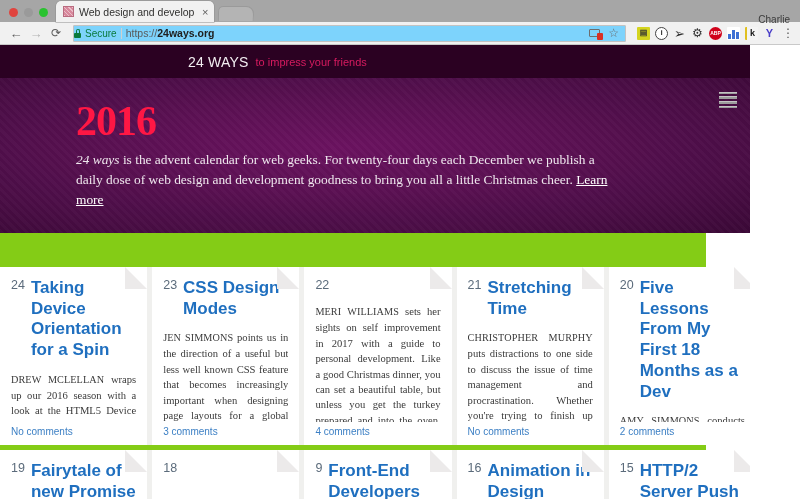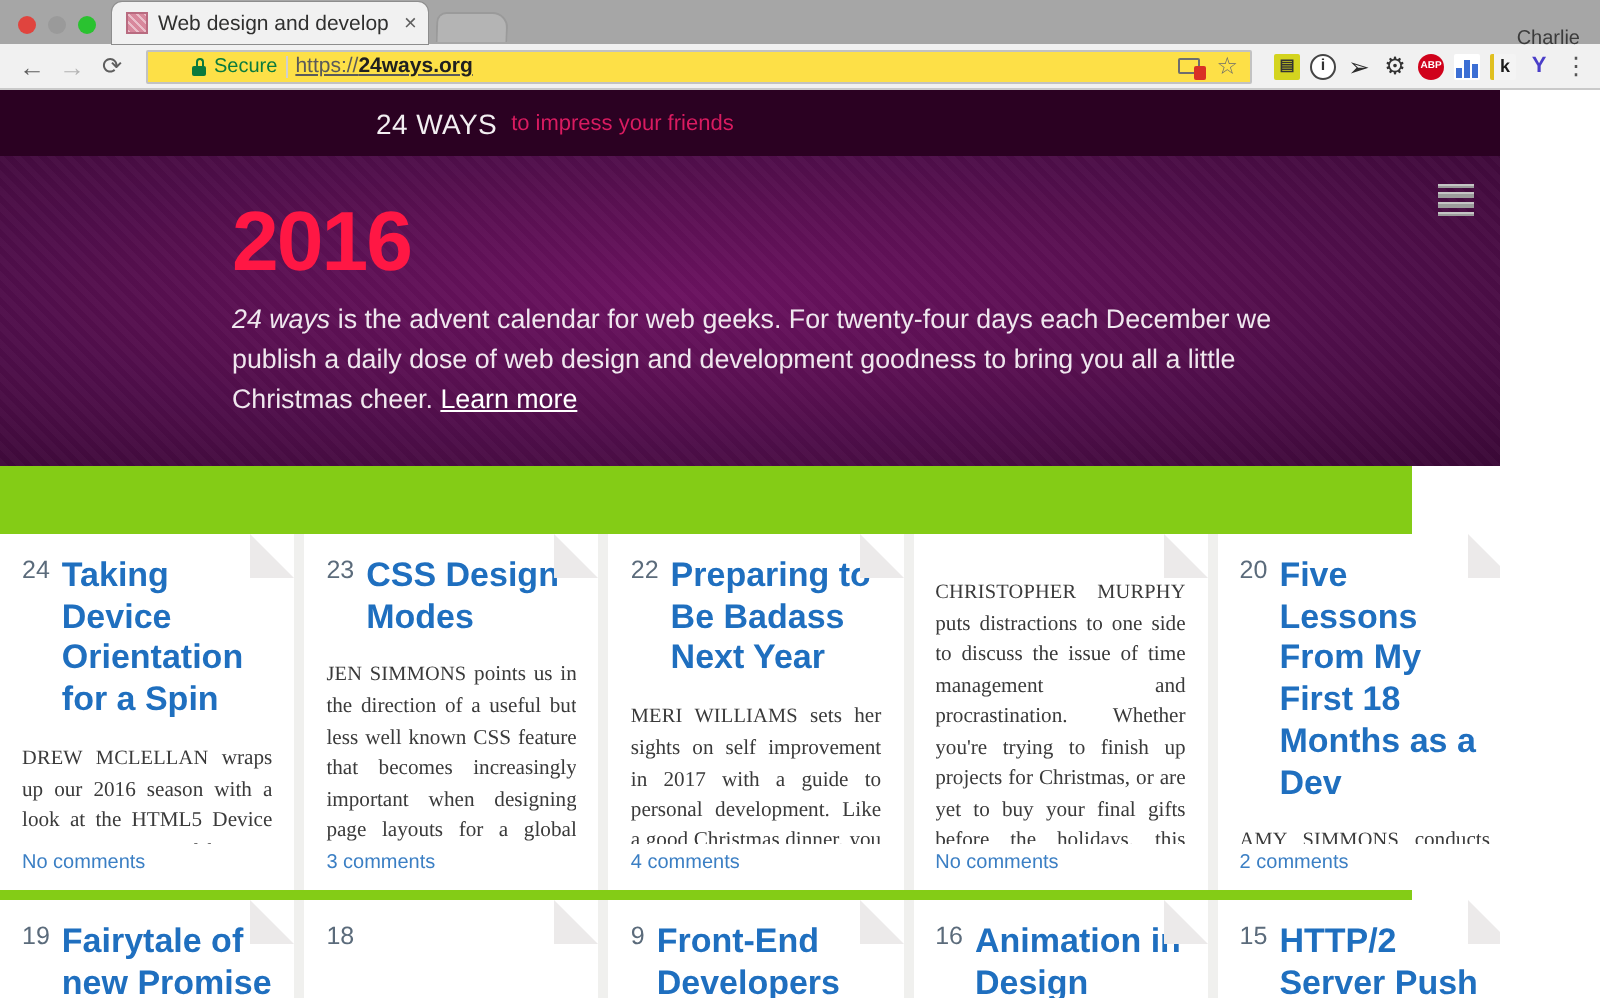--- a/index.html
+++ b/index.html
@@ -87,34 +87,34 @@
     display: flex; align-items: center; justify-content: center;
     font-size: 13px; color: #5e5e5e;
     line-height: 1;
   }
   .navbtn.disabled { color: #b4b4b4; }
   .navbtn.reload { font-size: 12px; }
 
   .omnibox {
     flex: 1 1 auto;
     height: 17px;
-    background: #fde047;
+    background: #7dd3fc;
     border: 1px solid #c2c2c2;
     border-radius: 1px;
     margin: 0 4px 0 6px;
     display: flex; align-items: center;
-    padding: 0 4px 0 22px;
+    padding: 0 4px 0 0;
     gap: 4px;
   }
   .lock-icon { width: 7px; height: 9px; position: relative; flex: 0 0 auto; }
   .lock-icon .body { position: absolute; bottom: 0; left: 0; width: 7px; height: 5px; background: #0a7a3d; border-radius: 1px; }
   .lock-icon .shackle { position: absolute; top: 0; left: 1.5px; width: 4px; height: 4px; border: 1.2px solid #0a7a3d; border-bottom: none; border-top-left-radius: 3px; border-top-right-radius: 3px; }
   .secure-label { font-size: 10px; color: #0a7a3d; }
   .url-sep { width: 1px; height: 11px; background: #d0d0d0; }
-  .url { font-size: 10.5px; color: #5a5a5a; white-space: nowrap; text-decoration: underline; }
+  .url { font-size: 10.5px; color: #5a5a5a; white-space: nowrap; }
   .url b { color: #202020; font-weight: 700; }
 
   .omni-right { display: flex; align-items: center; gap: 6px; margin-left: auto; padding-right: 2px; }
   .cam-icon { position: relative; width: 13px; height: 11px; }
   .cam-icon .scr { position:absolute; left:0; top:1px; width:11px; height:8px; border:1.2px solid #6e6e6e; border-radius:1px;}
   .cam-icon .badge { position:absolute; right:-1px; bottom:-1px; width:6px; height:7px; background:#d93025; border-radius:1px;}
   .star { font-size: 12px; color: #6b6b6b; line-height: 1; }
 
   .ext-bar { display: flex; align-items: center; gap: 5px; padding-left: 5px; }
   .ext { width: 13px; height: 13px; border-radius: 1px; display:flex; align-items:center; justify-content:center; font-size:8px; color:#fff; line-height:1; overflow:hidden;}
@@ -144,22 +144,23 @@
     padding-left: 188px;
   }
   .brand { font-size: 14px; color: #f2eef1; letter-spacing: .2px; }
   .brand-num { font-weight: 400; }
   .tagline { font-size: 11px; color: #d81b60; margin-left: 7px; }
 
   .hero-body {
     background:
       repeating-linear-gradient(45deg, rgba(255,255,255,.018) 0 3px, rgba(0,0,0,.018) 3px 6px),
       radial-gradient(ellipse at 45% 45%, #6b1260 0%, #5b1053 38%, #4a0d45 70%, #3a0836 100%);
-    padding: 22px 40px 24px 116px;
+    padding: 22px 40px 24px 76px;
     min-height: 145px;
+    font-family: Liberation Serif, serif;
   }
   .year {
     font-size: 42px;
     font-weight: 700;
     color: #ff1744;
     line-height: 1;
     letter-spacing: -1px;
     margin-bottom: 8px;
   }
   .hero-text {
@@ -368,27 +369,30 @@
           <span class="card-day">23</span>
           <span class="card-title">CSS Design Modes</span>
         </div>
         <p class="card-excerpt"><span class="author">Jen Simmons</span><span> points us in the direction of a useful but less well known CSS feature that becomes increasingly important when designing page layouts for a global audience. Like the wise men following the Star of Bethlehem, sometimes the best direction is given to us, not chosen.</span></p>
         <div class="card-comments">3 comments</div>
       </div>
 
       <div class="card">
         <div class="card-head">
           <span class="card-day">22</span>
-          <span class="card-title">Preparing to Be Badass Next Year</span>
         </div>
         <p class="card-excerpt"><span class="author">Meri Williams</span><span> sets her sights on self improvement in 2017 with a guide to personal development. Like a good Christmas dinner, you can set a beautiful table, but unless you get the turkey prepared and into the oven, it's never going to be ready to serve.</span></p>
         <div class="card-comments">4 comments</div>
       </div>
 
       <div class="card">
+        <div class="card-head">
+          <span class="card-day">21</span>
+          <span class="card-title">Stretching Time</span>
+        </div>
         <p class="card-excerpt"><span class="author">Christopher Murphy</span><span> puts distractions to one side to discuss the issue of time management and procrastination. Whether you're trying to finish up projects for Christmas, or are yet to buy your final gifts before the holidays, this could prove some well timed advice to take you into the New Year.</span></p>
         <div class="card-comments">No comments</div>
       </div>
 
       <div class="card">
         <div class="card-head">
           <span class="card-day">20</span>
           <span class="card-title">Five Lessons From My First 18 Months as a Dev</span>
         </div>
         <p class="card-excerpt"><span class="author">Amy Simmons</span><span> conducts us in five lessons but sadly no carols, sharing the experiences gained in coming to a dev role from a background in journalism. Like seeing Christmas through a child's eyes, sometimes the best lessons are learned from newcomers, not just the old-timers.</span></p>

